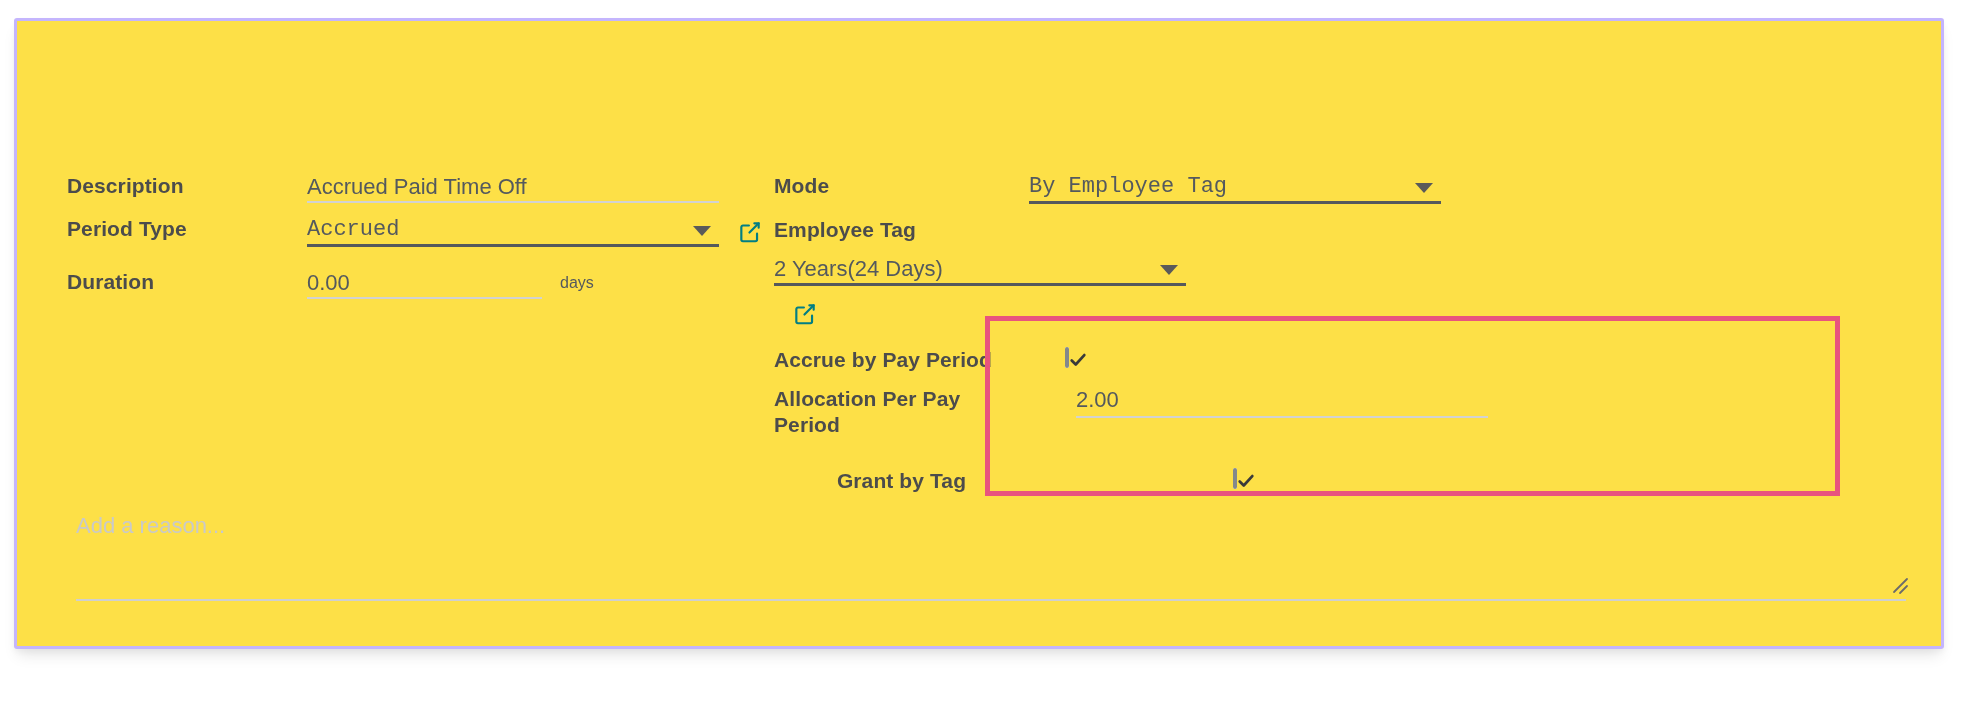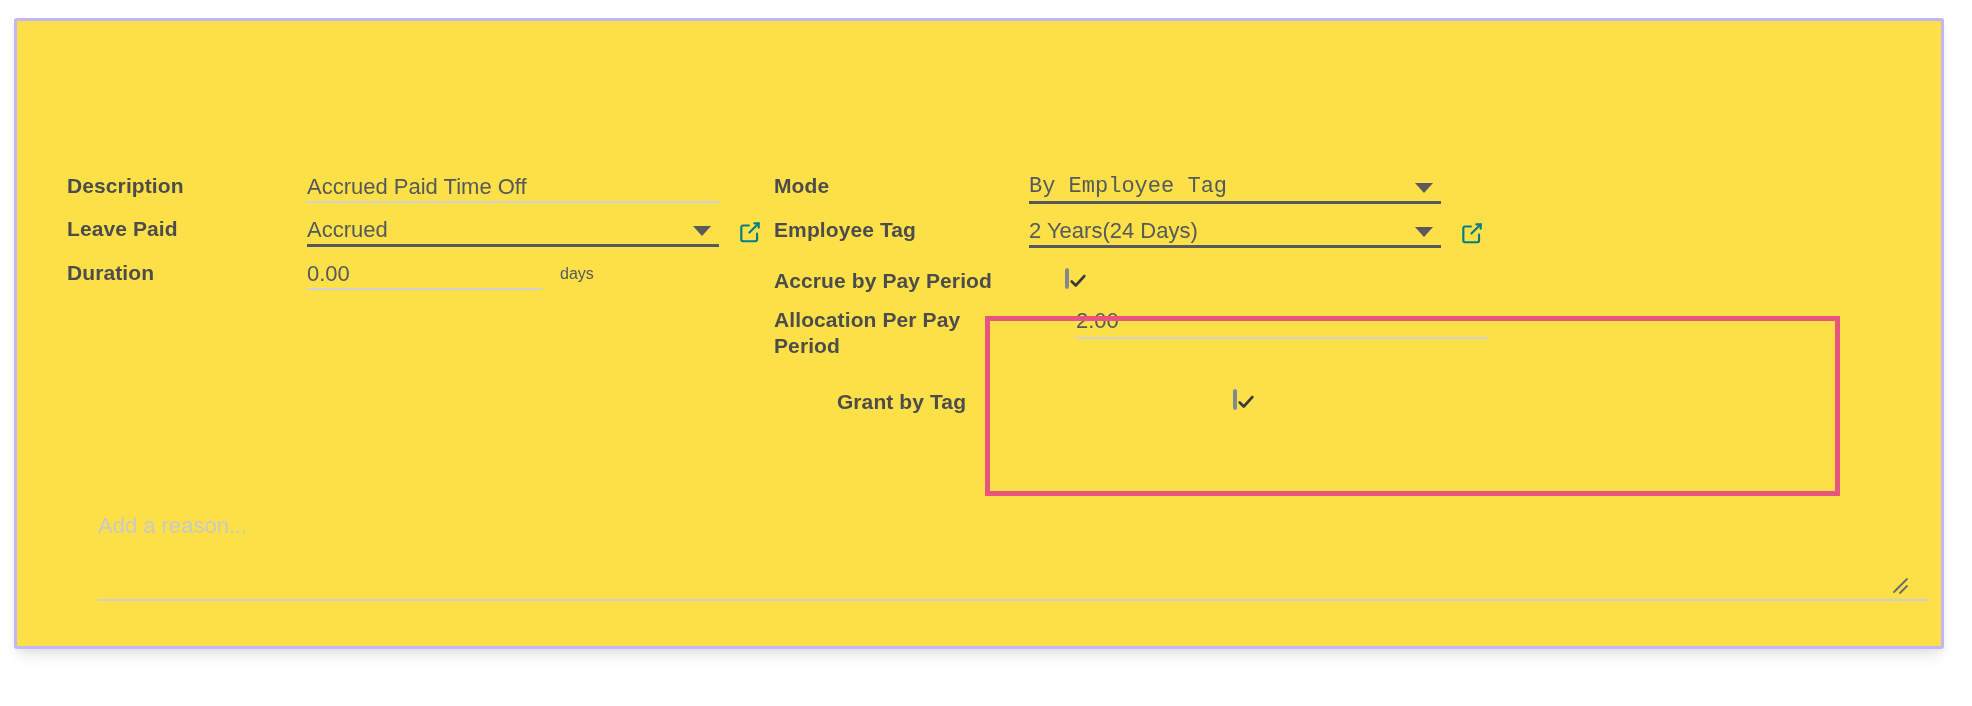--- a/index.html
+++ b/index.html
@@ -131,21 +131,21 @@
     width: 855px;
     height: 180px;
     border: 5px solid #e8547e;
     box-sizing: border-box;
     pointer-events: none;
   }
 
   
   .reason {
     position: absolute;
-    left: 81px;
+    left: 59px;
     top: 492px;
     width: 1830px;
     height: 88px;
     border: none;
     border-bottom: 2px solid #cfcfcf;
     background: transparent;
     font-family: "Liberation Sans", sans-serif;
     font-size: 22px;
     color: #54595e;
     resize: none;
@@ -175,55 +175,55 @@
       <div class="col-left">
 
         <div class="field-row">
           <div class="f-label" style="width:240px;">Description</div>
           <div class="f-value ul-light" style="width:412px;">
             <div class="val-text">Accrued Paid Time Off</div>
           </div>
         </div>
 
         <div class="field-row" style="margin-top:1px;">
-          <div class="f-label" style="width:240px;">Leave Paid</div>
-          <div class="f-value ul-dark" style="width:412px;">
+          <div class="f-label" style="width:240px;">Period Type</div>
+          <div class="f-value ul-dark" style="width:412px;font-family:Liberation Mono, monospace;">
             <div class="val-text">Accrued</div>
             <span class="caret"></span>
           </div>
           <span class="ext-icon" style="margin-left:18px;margin-top:15px;">
             <svg viewBox="0 0 24 24" fill="none" stroke="currentColor" stroke-width="2" stroke-linecap="round" stroke-linejoin="round">
               <path d="M16 4h4v4"></path>
               <path d="M11.5 12.5L20 4"></path>
               <path d="M18.5 13.5V19a1.5 1.5 0 0 1-1.5 1.5H5.5A1.5 1.5 0 0 1 4 19V7.5A1.5 1.5 0 0 1 5.5 6H11"></path>
             </svg>
           </span>
         </div>
 
-        <div class="field-row" style="margin-top:1px;">
+        <div class="field-row" style="margin-top:10px;">
           <div class="f-label" style="width:240px;">Duration</div>
           <div class="f-value ul-light" style="width:235px;">
             <div class="val-text">0.00</div>
           </div>
           <div class="suffix">days</div>
         </div>
 
       </div>
 
       <div class="col-right">
 
         <div class="field-row">
           <div class="f-label" style="width:255px;">Mode</div>
           <div class="f-value ul-dark" style="width:412px;font-family:Liberation Mono, monospace;">
             <div class="val-text">By Employee Tag</div>
             <span class="caret"></span>
           </div>
         </div>
 
-        <div class="field-row" style="margin-top:1px;">
+        <div class="field-row" style="margin-top:1px;flex-direction:column;">
           <div class="f-label" style="width:255px;">Employee Tag</div>
           <div class="f-value ul-dark" style="width:412px;">
             <div class="val-text">2 Years(24 Days)</div>
             <span class="caret"></span>
           </div>
           <span class="ext-icon" style="margin-left:18px;margin-top:15px;">
             <svg viewBox="0 0 24 24" fill="none" stroke="currentColor" stroke-width="2" stroke-linecap="round" stroke-linejoin="round">
               <path d="M16 4h4v4"></path>
               <path d="M11.5 12.5L20 4"></path>
               <path d="M18.5 13.5V19a1.5 1.5 0 0 1-1.5 1.5H5.5A1.5 1.5 0 0 1 4 19V7.5A1.5 1.5 0 0 1 5.5 6H11"></path>

